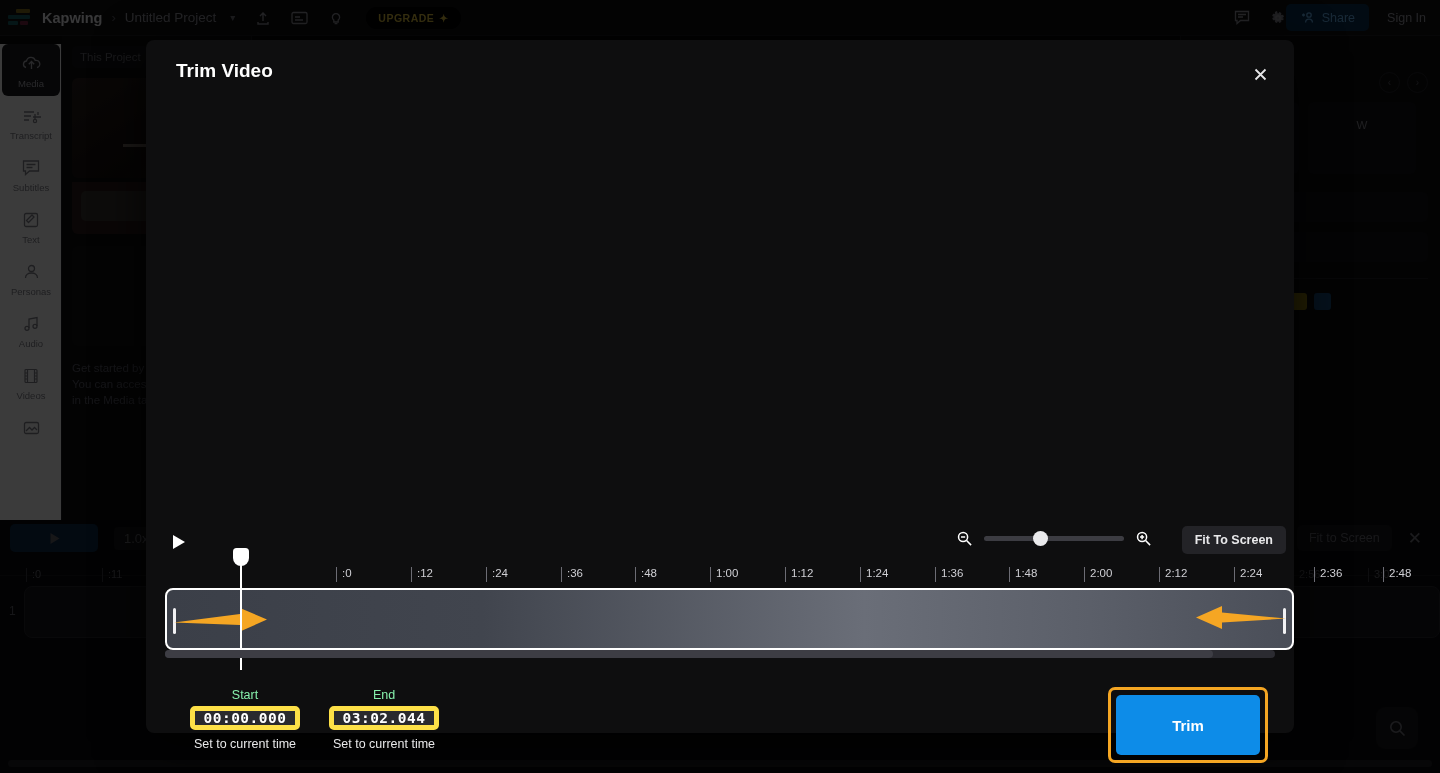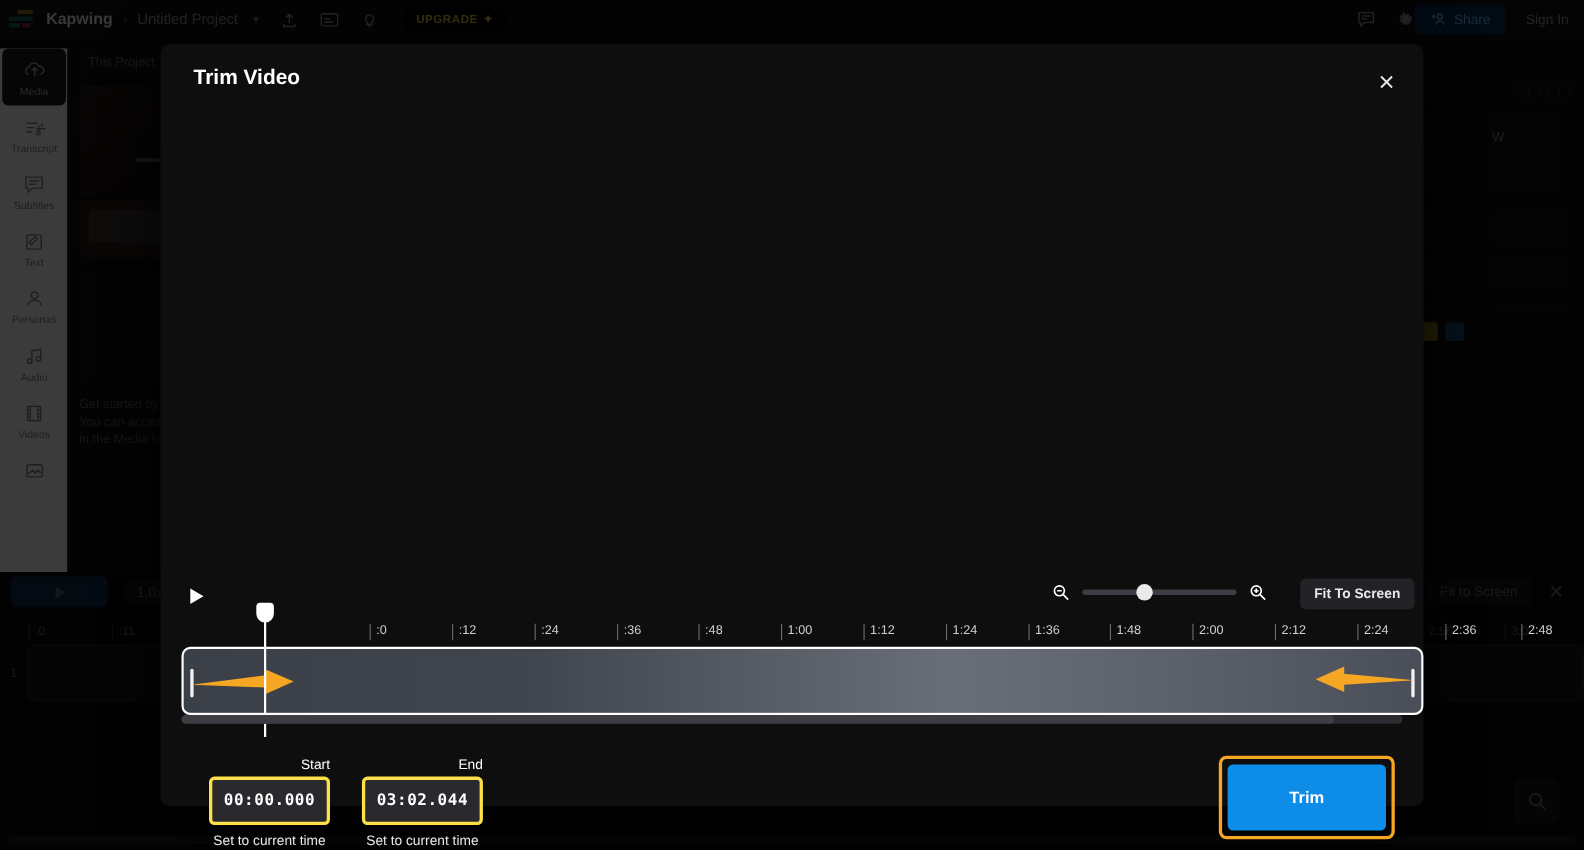--- a/index.html
+++ b/index.html
@@ -153,24 +153,24 @@
   .m-playhead { position: absolute; top: -28px; width: 2px; height: 110px; background: #ffffff; }
   .m-playhead-knob {
     position: absolute; left: -7px; top: -12px; width: 16px; height: 18px;
     background: #ffffff; border-radius: 4px 4px 9px 9px;
   }
   .m-hscroll { position: absolute; left: 19px; top: 62px; width: 1110px; height: 8px; border-radius: 4px; background: #2b2b31; }
   .m-hscroll i { position: absolute; left: 0; top: 0; width: 1048px; height: 8px; border-radius: 4px; background: #3d3d44; display:block;}
 
   .m-footer { position: absolute; left: 0; right: 0; top: 556px; height: 120px; }
   .fld { position: absolute; }
-  .fld-label { color: #ffffff; font-size: 12.5px; text-align: right; }
+  .fld-label { color: #86efac; font-size: 12.5px; text-align: center; }
   .fld-box {
-    margin-top: 4px; height: 44px; border-radius: 5px; background: #2a2a2e;
-    border: 3px solid #fde047; display: flex; align-items: center; justify-content: center;
+    margin-top: 4px; height: 24px; border-radius: 5px; background: #2a2a2e;
+    border: 5px solid #fde047; display: flex; align-items: center; justify-content: center;
     color: #fff; font-size: 14.5px; font-weight: bold;
     font-family: "DejaVu Sans Mono", monospace; letter-spacing: .5px;
   }
   .fld-sub { margin-top: 7px; color: #e8e8ea; font-size: 12.5px; text-align: center; }
 
   .trim-outer {
     position: absolute; right: 26px; top: 101px; width: 160px; height: 76px;
     border: 3px solid #f5a623; border-radius: 7px; padding: 5px;
   }
   .trim-btn {

